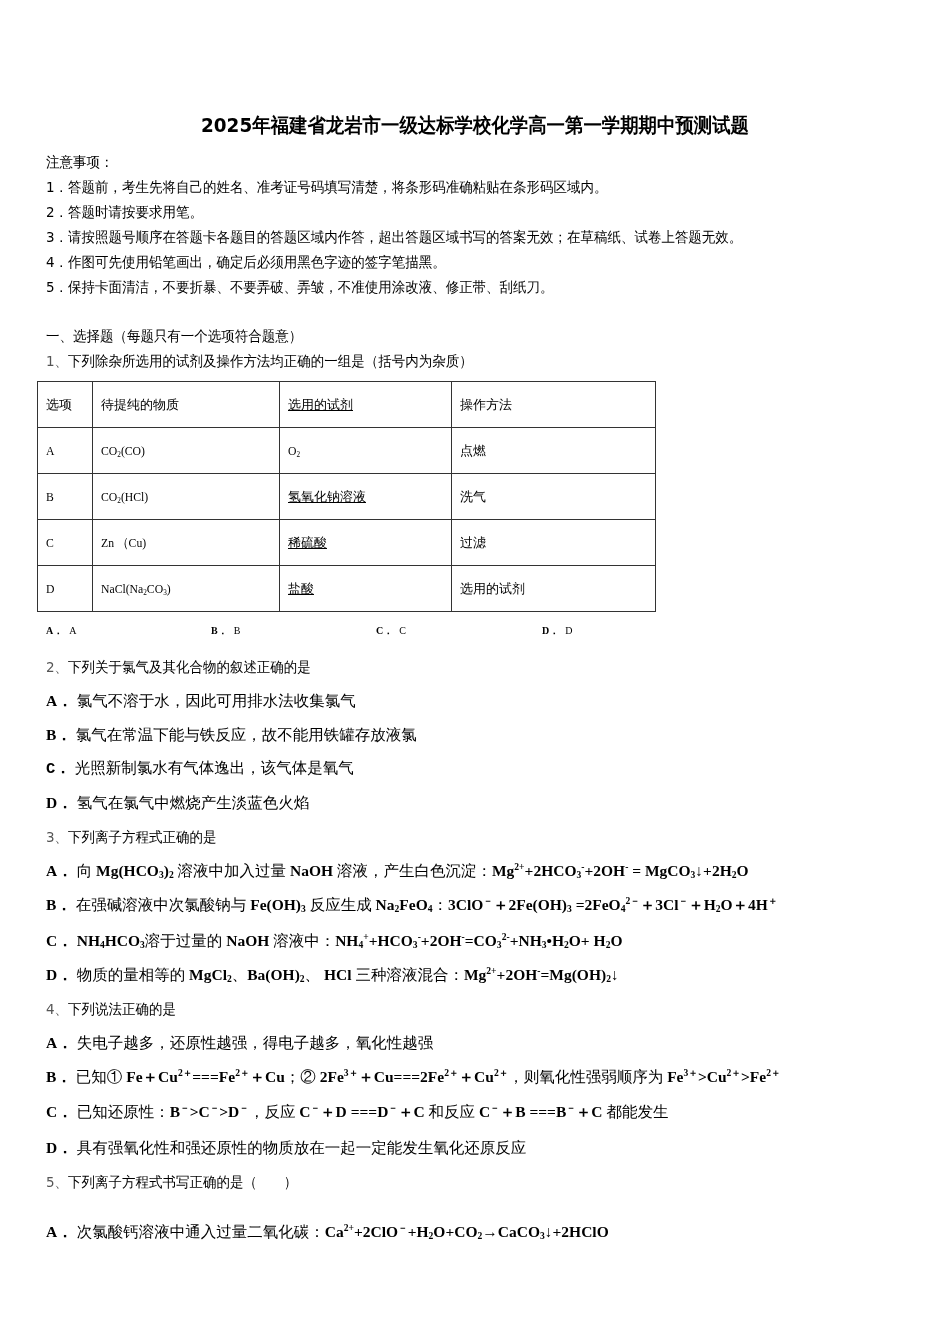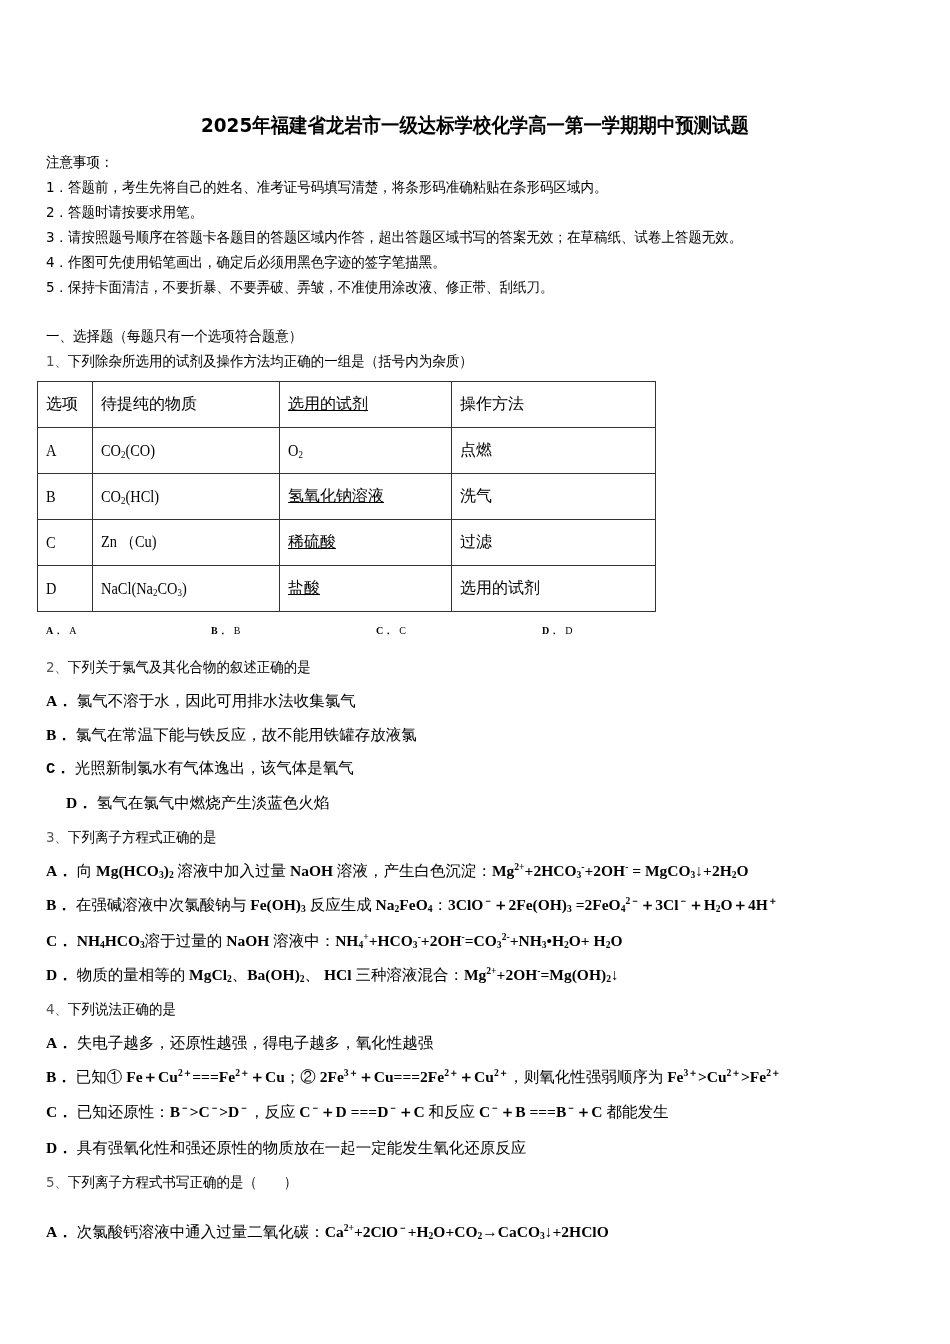--- a/index.html
+++ b/index.html
@@ -18,21 +18,21 @@
   .opt { font-family: "Liberation Serif", "DejaVu Serif", serif; font-size: 15.5px; }
   .opt .lbl { font-weight: bold; margin-right: 4px; }
   .opt .f { font-weight: bold; }
   .qnum { color: #555; }
   sub, sup { font-size: 0.62em; line-height: 0; }
   sub { vertical-align: -0.25em; }
   sup { vertical-align: 0.6em; }
 
   table.tbl {
     position: absolute; left: 37px; top: 381px; border-collapse: collapse;
-    font-family: "DejaVu Sans", "Liberation Sans", sans-serif; font-size: 16px;
+    font-family: "DejaVu Sans", "Liberation Sans", sans-serif; font-size: 13px;
   }
   table.tbl td {
     border: 1.5px solid #333; height: 45px; padding: 0 8px; vertical-align: middle;
     white-space: nowrap;
   }
   table.tbl td.c0 { width: 38px; }
   table.tbl td.c1 { width: 170px; }
   table.tbl td.c2 { width: 155px; text-decoration: underline; }
   table.tbl td.c3 { width: 187px; }
   .mono { font-family: "Liberation Serif", "DejaVu Serif", serif; transform: scaleX(0.9); display: inline-block; transform-origin: left; }
@@ -101,21 +101,21 @@
   <span style="left:330px;"><b>C．</b><span style="position:static">C</span></span>
   <span style="left:496px;"><b>D．</b><span style="position:static">D</span></span>
 </div>
 
 <div class="line notice" style="top:657px;">
   <span class="qnum">2、</span><span>下列关于氯气及其化合物的叙述正确的是</span>
 </div>
 <div class="line opt" style="top:691px;"><span class="lbl">A．</span><span><span>氯气不溶于水，因此可用排水法收集氯气</span></span></div>
 <div class="line opt" style="top:725px;"><span class="lbl">B．</span><span><span>氯气在常温下能与铁反应，故不能用铁罐存放液氯</span></span></div>
 <div class="line opt" style="top:759px;font-family:Liberation Mono, monospace;"><span class="lbl">C．</span><span><span>光照新制氯水有气体逸出，该气体是氧气</span></span></div>
-<div class="line opt" style="top:793px;margin-left:20px;"><span class="lbl">D．</span><span><span>氢气在氯气中燃烧产生淡蓝色火焰</span></span></div>
+<div class="line opt" style="top:793px;"><span class="lbl">D．</span><span><span>氢气在氯气中燃烧产生淡蓝色火焰</span></span></div>
 
 <div class="line notice" style="top:827px;">
   <span class="qnum">3、</span><span>下列离子方程式正确的是</span>
 </div>
 <div class="line opt" style="top:861px;"><span class="lbl">A．</span><span><span>向 </span><span class="f">Mg(HCO</span><sub class="f">3</sub><span class="f">)</span><sub class="f">2</sub><span> 溶液中加入过量 </span><span class="f">NaOH</span><span> 溶液，产生白色沉淀：</span><span class="f">Mg</span><sup class="f">2+</sup><span class="f">+2HCO</span><sub class="f">3</sub><sup class="f">-</sup><span class="f">+2OH</span><sup class="f">-</sup><span class="f"> =  MgCO</span><sub class="f">3</sub><span class="f">↓+2H</span><sub class="f">2</sub><span class="f">O</span></span></div>
 <div class="line opt" style="top:895px;"><span class="lbl">B．</span><span><span>在强碱溶液中次氯酸钠与 </span><span class="f">Fe(OH)</span><sub class="f">3</sub><span> 反应生成 </span><span class="f">Na</span><sub class="f">2</sub><span class="f">FeO</span><sub class="f">4</sub><span>：</span><span class="f">3ClO</span><sup class="f">－</sup><span class="f">＋2Fe(OH)</span><sub class="f">3</sub><span class="f"> =2FeO</span><sub class="f">4</sub><sup class="f">2－</sup><span class="f">＋3Cl</span><sup class="f">－</sup><span class="f">＋H</span><sub class="f">2</sub><span class="f">O＋4H</span><sup class="f">＋</sup></span></div>
 <div class="line opt" style="top:931px;"><span class="lbl">C．</span><span><span class="f">NH</span><sub class="f">4</sub><span class="f">HCO</span><sub class="f">3</sub><span>溶于过量的 </span><span class="f">NaOH</span><span> 溶液中：</span><span class="f">NH</span><sub class="f">4</sub><sup class="f">+</sup><span class="f">+HCO</span><sub class="f">3</sub><sup class="f">-</sup><span class="f">+2OH</span><sup class="f">-</sup><span class="f">=CO</span><sub class="f">3</sub><sup class="f">2-</sup><span class="f">+NH</span><sub class="f">3</sub><span class="f">•H</span><sub class="f">2</sub><span class="f">O+ H</span><sub class="f">2</sub><span class="f">O</span></span></div>
 <div class="line opt" style="top:965px;"><span class="lbl">D．</span><span><span>物质的量相等的 </span><span class="f">MgCl</span><sub class="f">2</sub><span>、</span><span class="f">Ba(OH)</span><sub class="f">2</sub><span>、 </span><span class="f">HCl</span><span> 三种溶液混合：</span><span class="f">Mg</span><sup class="f">2+</sup><span class="f">+2OH</span><sup class="f">-</sup><span class="f">=Mg(OH)</span><sub class="f">2</sub><span class="f">↓</span></span></div>
 
 <div class="line notice" style="top:999px;">

